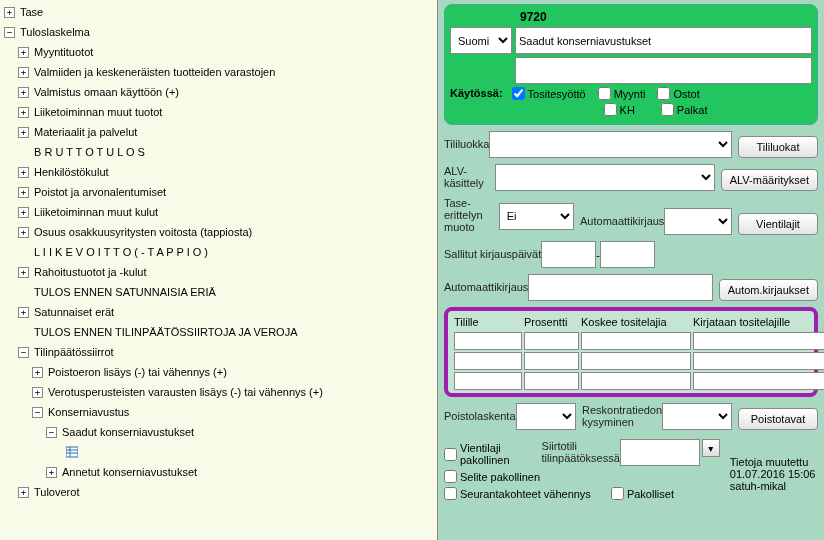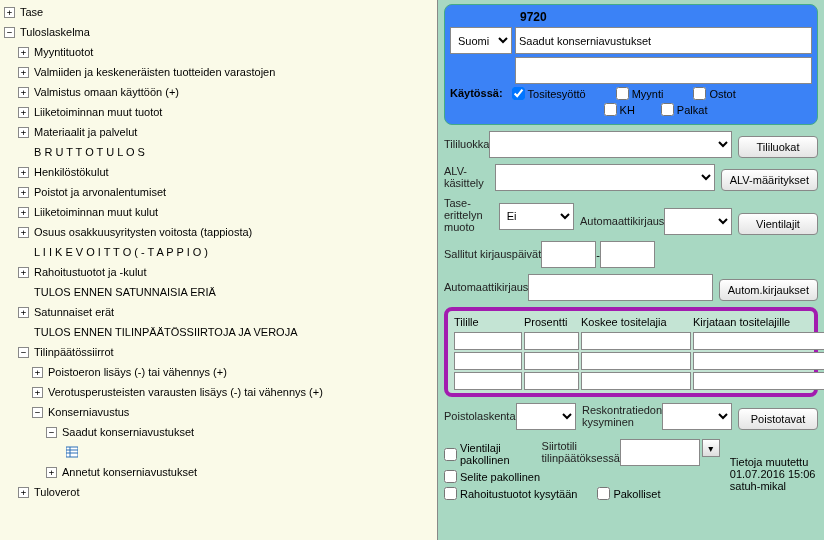--- a/index.html
+++ b/index.html
@@ -59,21 +59,21 @@
     width: 12px; height: 12px;
     display: inline-flex;
     align-items: center; justify-content: center;
     margin-right: 2px;
   }
   .leaf-icon svg { width: 12px; height: 12px; }
   .indent { display: inline-block; }
 
   
   .header-box {
-    background: #3b82f6;
+    background: #22c55e;
     border: 1px solid #4a8;
     border-radius: 8px;
     padding: 5px;
     margin-bottom: 6px;
   }
   .row { display: flex; align-items: center; margin-bottom: 3px; gap: 3px; }
   .account-code {
     font-weight: bold;
     font-size: 12px;
     margin-left: 70px;
@@ -367,21 +367,21 @@
       <select class="lang"><option>Suomi</option></select>
       <input type="text" class="long-input" value="Saadut konserniavustukset" style="">
     </div>
     <div class="row">
       <span style="width:62px"></span>
       <input type="text" class="long-input" style="">
     </div>
     <div class="row" style="align-items:flex-start">
       <span class="label-kaytossa">Käytössä:</span>
       <div style="flex:1">
-        <div style="display:flex; gap:30px;">
+        <div style="display:flex; gap:12px;">
           <label class="check-item">
               <input type="checkbox" checked="" style="">
               <span>Tositesyöttö</span>
             </label>
           <label class="check-item">
               <input type="checkbox" style="">
               <span>Myynti</span>
             </label>
           <label class="check-item">
               <input type="checkbox" style="">
@@ -520,21 +520,21 @@
           </div>
         </div>
       </div>
       <label class="check-item" style="margin-top:4px">
           <input type="checkbox" style="">
           <span>Selite pakollinen</span>
         </label>
       <div style="display:flex; gap:20px; margin-top:4px;">
         <label class="check-item">
             <input type="checkbox" style="">
-            <span>Rahoitustuotot kysytään</span>
+            <span>Seurantakohteet vähennys</span>
           </label>
         <label class="check-item">
             <input type="checkbox" style="">
             <span>Pakolliset</span>
           </label>
       </div>
     </div>
     <div class="bottom-right">
       <div>Tietoja muutettu</div>
       <div>01.07.2016 15:06</div>

